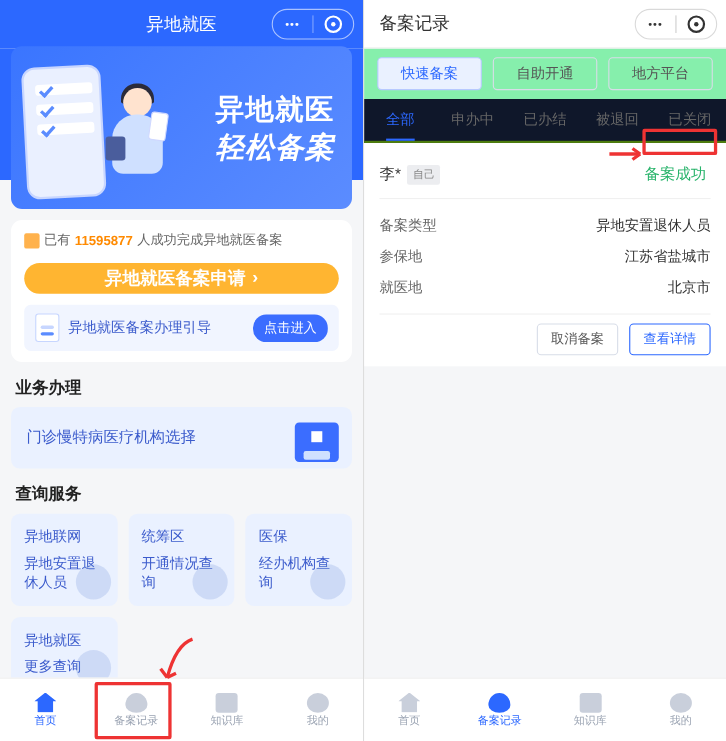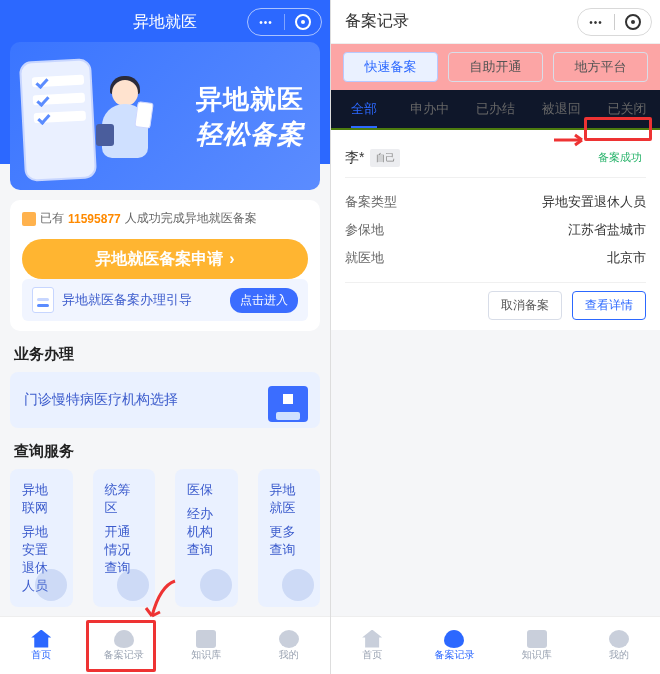--- a/index.html
+++ b/index.html
@@ -33,65 +33,65 @@
   .person .head { width:26px; height:26px; background:#ffe3cf; border-radius:50%; position:absolute; left:24px; top:2px; }
   .person .hair { width:30px; height:18px; background:#2b2b3a; border-radius:14px 14px 2px 2px; position:absolute; left:22px; top:-2px; }
   .person .body { width:46px; height:54px; background:#cfe0ff; border-radius:22px 22px 10px 10px; position:absolute; left:14px; top:26px; }
   .person .bag { width:18px; height:22px; background:#4a5d9c; border-radius:3px; position:absolute; left:8px; top:46px; }
   .person .hand-phone { width:16px; height:26px; background:#fff; border-radius:3px; position:absolute; left:48px; top:24px; transform: rotate(8deg); border:1px solid #cfd8ff; }
 
   .white-card { background:#fff; border-radius:10px; padding: 10px 12px; margin-top:10px; }
   .stat-row { display:flex; align-items:center; gap:4px; font-size:12px; color:#666; }
   .stat-row .num { color:#ff8a00; font-weight:600; }
   .icon-sound { width:14px; height:14px; background:#ffb24d; border-radius:2px; position:relative; }
-  .cta { margin-top:12px; height:40px; background:#ffb531; border-radius:22px; color:#fff; font-size:16px; font-weight:600; display:flex; align-items:center; justify-content:center; }
+  .cta { margin-top:12px; height:28px; background:#ffb531; border-radius:22px; color:#fff; font-size:16px; font-weight:600; display:flex; align-items:center; justify-content:center; }
   .cta .chev { margin-left:6px; }
-  .guide-row { background:#f1f5ff; border-radius:6px; height:42px; display:flex; align-items:center; padding:0 10px; gap:8px; }
+  .guide-row { margin-top:10px; background:#f1f5ff; border-radius:6px; height:42px; display:flex; align-items:center; padding:0 10px; gap:8px; }
   .guide-ic { width:22px; height:26px; background:#fff; border:1px solid #c7d6ff; border-radius:3px; position:relative; }
   .guide-ic::after{content:"";position:absolute;width:12px;height:3px;background:#5b8cff;left:4px;top:16px;border-radius:2px; box-shadow:0 -6px 0 #c7d6ff;}
   .guide-txt { flex:1; color:#3b5bcc; font-size:13px; }
   .pill { background:#3b6dff; color:#fff; font-size:12px; padding:4px 10px; border-radius:12px; }
 
   .sect-title { font-size:15px; font-weight:600; color:#222; padding: 14px 14px 8px; }
   .long-card { margin:0 10px; background:#eaf1ff; border-radius:8px; height:56px; display:flex; align-items:center; padding:0 14px; color:#3b5bcc; font-size:14px; position:relative; overflow:hidden; }
   .hosp-ic { position:absolute; right:12px; bottom:6px; width:40px; height:36px; background:#3b6dff; border-radius:4px; }
   .hosp-ic::before{content:"";position:absolute;width:10px;height:10px;background:#fff;left:15px;top:8px;}
   .hosp-ic::after{content:"";position:absolute;width:24px;height:8px;background:#cfe0ff;left:8px;bottom:2px;border-radius:2px;}
 
-  .grid2 { margin:0 10px; display:grid; grid-template-columns:1fr 1fr 1fr 1fr; gap:20px; }
+  .grid2 { margin:0 10px; display:grid; grid-template-columns:1fr 1fr 1fr; gap:10px; }
   .q-card { background:#eaf1ff; border-radius:8px; padding:12px 12px; position:relative; min-height:68px; overflow:hidden; }
   .q-card .t1 { color:#3b5bcc; font-size:13px; }
   .q-card .t2 { color:#3b5bcc; font-size:13px; margin-top:6px; }
   .deco { position:absolute; right:6px; bottom:6px; width:32px; height:32px; background:rgba(120,150,220,0.25); border-radius:50%; }
 
   .tabbar { position:absolute; bottom:0; left:0; right:0; height:58px; background:#fff; border-top:1px solid #eee; display:flex; }
   .tab { flex:1; display:flex; flex-direction:column; align-items:center; justify-content:center; gap:0; font-size:10px; color:#9aa3b2; }
   .tab.active { color:#2c68ff; }
   .tab-ic { width:20px; height:18px; background:#c9cfdb; border-radius:3px; }
   .tab.active .tab-ic { background:#2c68ff; }
   .tab-ic.shield { border-radius:50% 50% 50% 50% / 60% 60% 40% 40%; }
   .tab-ic.home { clip-path: polygon(50% 0, 100% 45%, 85% 45%, 85% 100%, 15% 100%, 15% 45%, 0 45%); }
   .tab-ic.book { }
   .tab-ic.user { border-radius:50%; }
   .redbox { position:absolute; border:3px solid #e33; border-radius:2px; pointer-events:none; }
   .arrow-red { position:absolute; pointer-events:none; }
 
   
-  .filter-row { background:#fca5a5; padding:8px 12px; display:flex; gap:10px;justify-content:space-between; }
+  .filter-row { background:#86efac; padding:8px 12px; display:flex; gap:10px;justify-content:space-between; }
   .chip { flex:1; height:30px; border:1px solid #d8dde8; border-radius:4px; display:flex; align-items:center; justify-content:center; font-size:13px; color:#555; }
   .chip.active { background:#eaf1ff; border-color:#b7c9ff; color:#2c68ff; }
   .tabs2 { background:#0f172a; display:flex; border-bottom:2px solid #4d7c0f; }
   .tab2 { flex:1; text-align:center; padding:10px 0; font-size:13px; color:#666; position:relative; }
   .tab2.active { color:#2c68ff; font-weight:500; }
   .tab2.active::after { content:""; position:absolute; left:30%; right:30%; bottom:0; height:2px; background:#2c68ff; }
   .record-card { background:#fff; margin-top:0; padding:12px 14px 10px; }
   .rc-head { display:flex; align-items:center; justify-content:space-between; padding:6px 0 10px; border-bottom:1px solid #f0f0f0; }
   .rc-name { display:flex; align-items:center; gap:6px; font-size:14px; color:#333; }
   .tag-self { font-size:10px; background:#ecedf0; color:#888; padding:2px 5px; border-radius:2px; }
-  .status-ok { color:#27b36a; font-size:11px; padding:2px 4px; }
+  .status-ok { color:#27b36a; font-size:14px; padding:2px 4px; }
   .kv-list { padding:10px 0; }
   .kv { display:flex; justify-content:space-between; font-size:13px; padding:5px 0; color:#666; }
   .kv .v { color:#333; }
   .rc-foot { display:flex; justify-content:flex-end; gap:10px; padding:8px 0 0; border-top:1px solid #f0f0f0; }
   .btn-o { border:1px solid #d8dde8; border-radius:4px; padding:5px 12px; font-size:12px; color:#555; }
   .btn-o.primary { border-color:#2c68ff; color:#2c68ff; }
   .content-scroll { flex:1; overflow:hidden; }
 </style>
 </head>
 <body>

